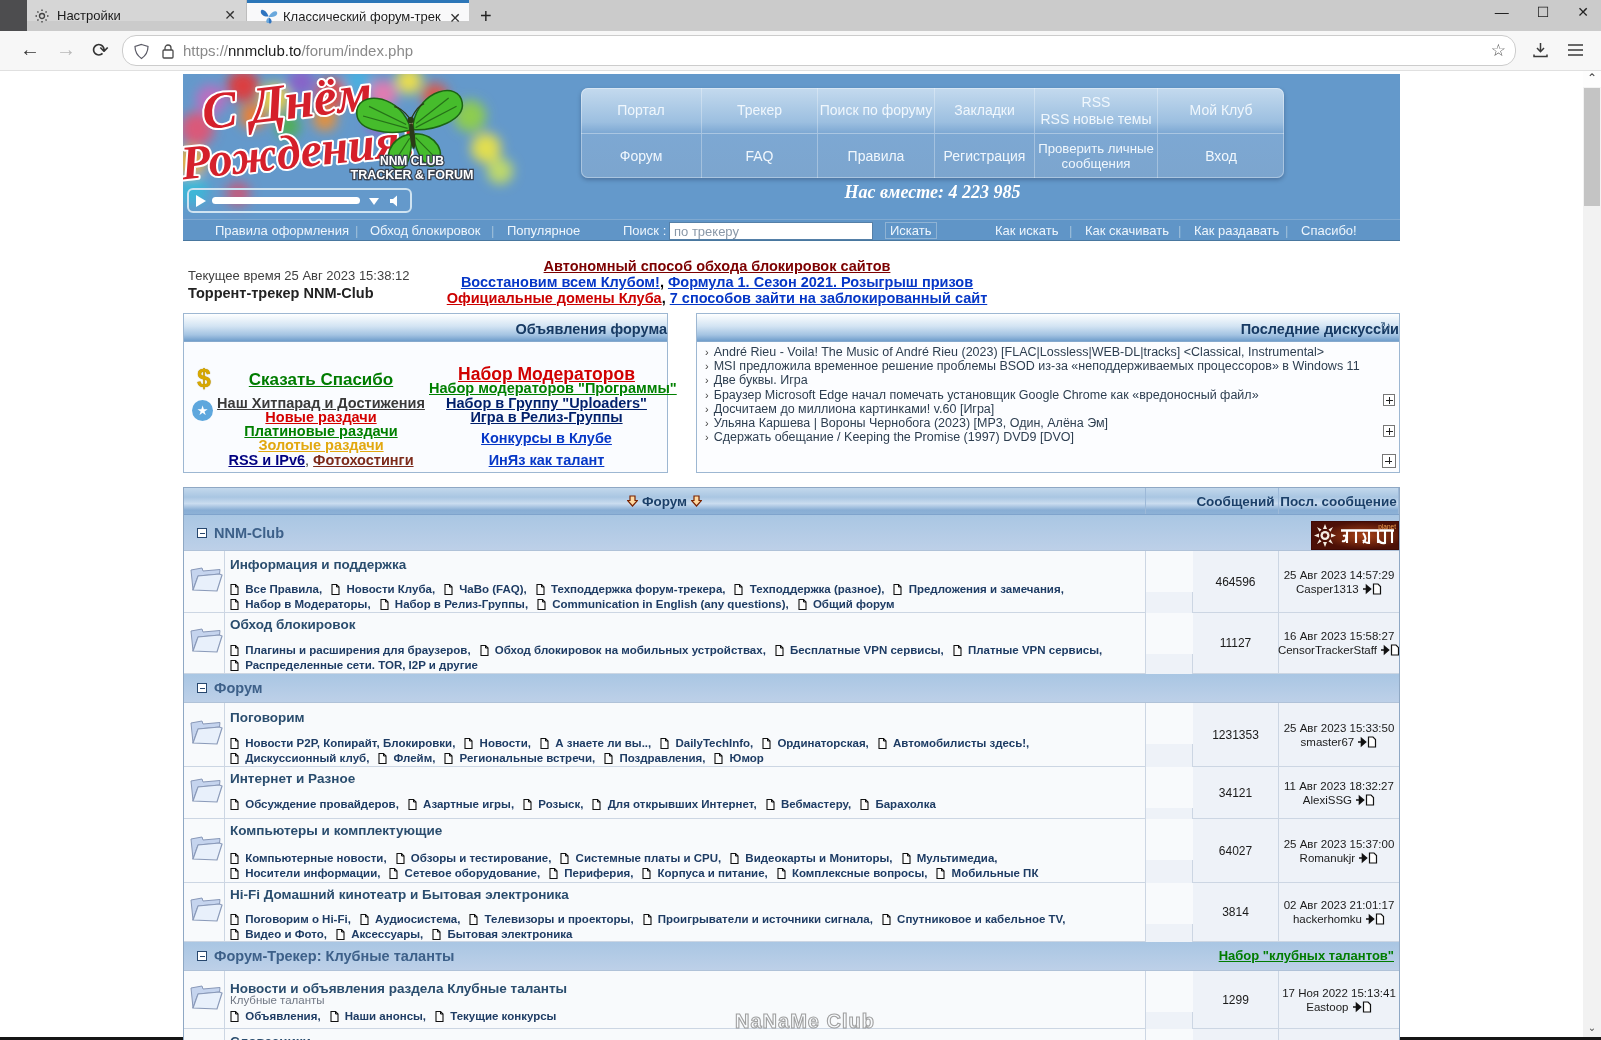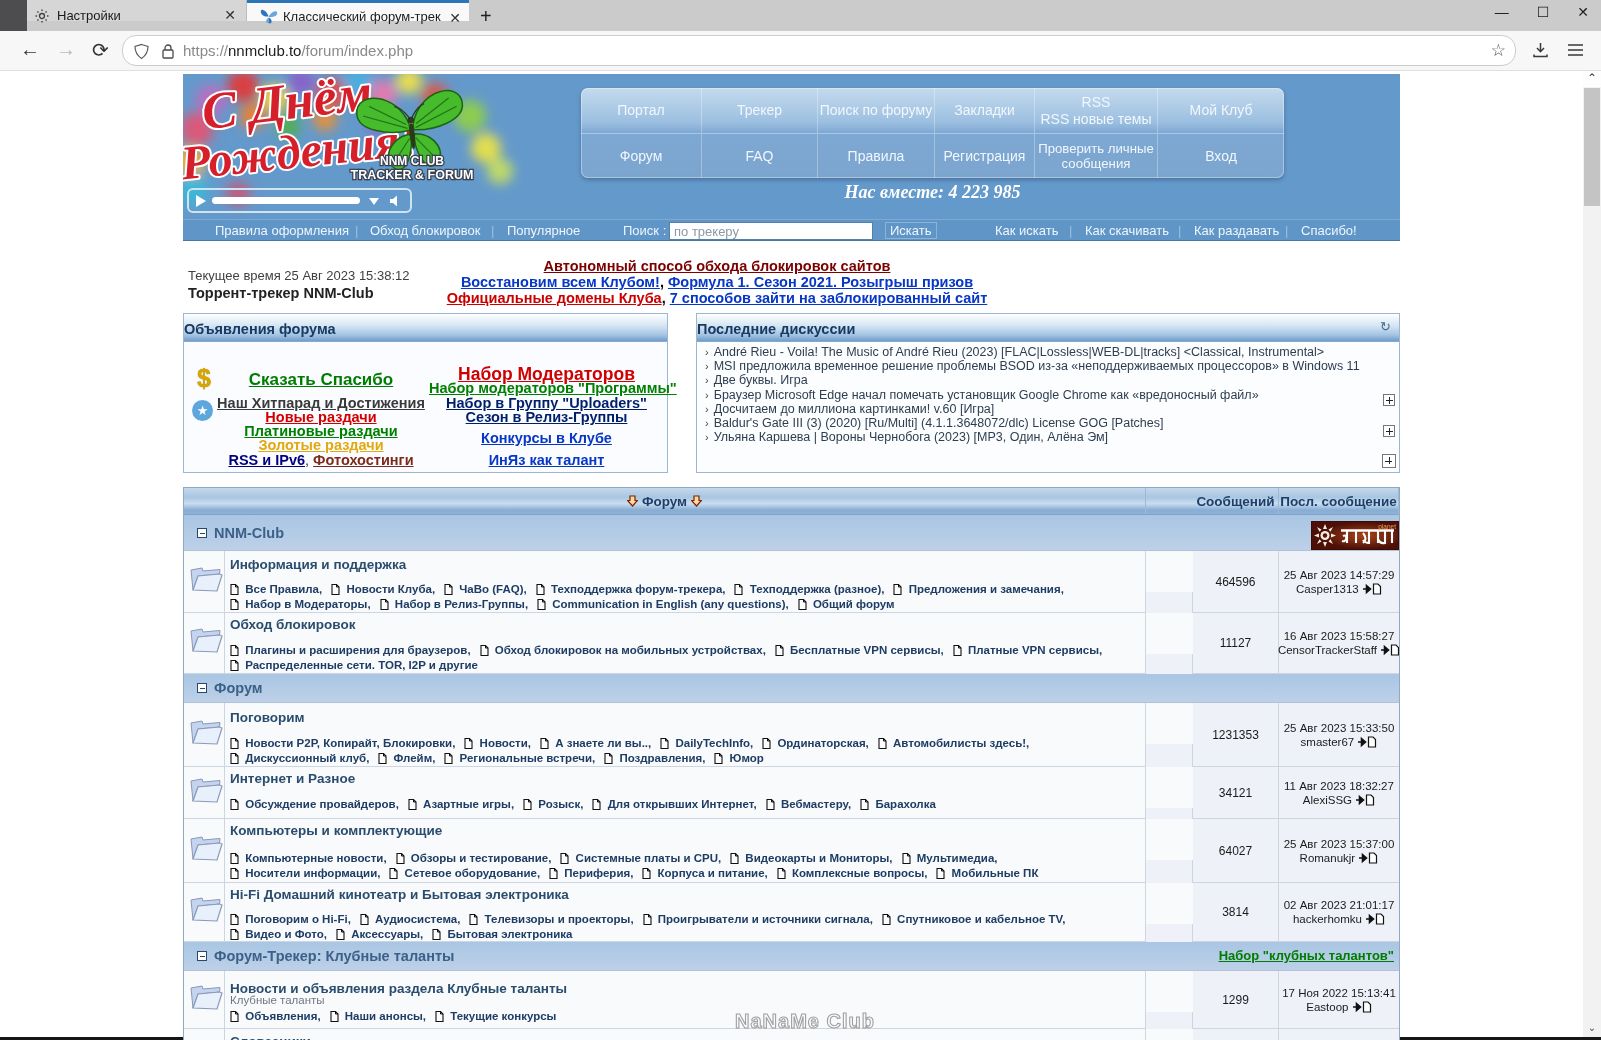--- a/index.html
+++ b/index.html
@@ -61,21 +61,21 @@
 
 
 #curtime { position:absolute; left:188px; top:268px; font-size:13px; color:#404040; }
 #trkname { position:absolute; left:188px; top:285px; font-size:14.5px; color:#222; font-weight:bold; }
 #clinks { position:absolute; left:183px; top:258px; width:1068px; text-align:center; font-size:14.5px; font-weight:bold; line-height:16.2px; }
 #clinks a { text-decoration:underline; }
 a.dred { color:#7c0000; } a.red { color:#cc0000; } a.blu { color:#0637c7; }
 
 
 .panel { position:absolute; border:1px solid #9db7d2; }
-.phead2 { height:28px; background:linear-gradient(180deg,#feffff 0%,#d3e4f3 45%,#a3c3e2 78%,#6f9dcb 100%); text-align:left; color:#173a63; font-weight:bold; font-size:14.5px; line-height:31px; border-bottom:1px solid #86a9cd; }
+.phead2 { height:28px; background:linear-gradient(180deg,#feffff 0%,#d3e4f3 45%,#a3c3e2 78%,#6f9dcb 100%); text-align:right; color:#173a63; font-weight:bold; font-size:14.5px; line-height:31px; border-bottom:1px solid #86a9cd; }
 #panL { left:183px; top:313px; width:485px; height:160px; background:#fafcff; }
 #panR { left:696px; top:313px; width:704px; height:160px; background:#fcfdff; }
 .cl { position:absolute; white-space:nowrap; font-weight:bold; }
 #panR ul { list-style:none; margin:3px 0 0 8px; }
 #panR li { font-size:12.5px; color:#2d3e50; line-height:14.2px; white-space:nowrap; overflow:hidden; }
 #panR li .arr { color:#444; font-size:11px; margin-right:5px; }
 .plusbox { position:absolute; width:12px; height:12px; border:1px solid #777; background:#fff; }
 .plusbox:before { content:""; position:absolute; left:2px; top:50%; margin-top:-0.5px; width:7px; height:1px; background:#222; }
 .plusbox:after { content:""; position:absolute; top:2px; left:50%; margin-left:-0.5px; height:7px; width:1px; background:#222; }
 
@@ -277,34 +277,34 @@
   <div class="abs" style="left:8px;top:86px;width:21px;height:21px;border-radius:50%;background:#5ea7dd;color:#fff;text-align:center;line-height:21px;font-size:13px">★</div>
   <div class="cl" style="left:10px;top:56px;width:254px;text-align:center;font-size:17px"><a style="color:#007c00;text-decoration:underline" href="#">Сказать Спасибо</a></div>
   <div class="cl" style="left:10px;top:81px;width:254px;text-align:center;font-size:14.5px"><a style="color:#3a3a3a;text-decoration:underline" href="#">Наш Хитпарад и Достижения</a></div>
   <div class="cl" style="left:10px;top:95px;width:254px;text-align:center;font-size:14.5px"><a style="color:#d40000;text-decoration:underline" href="#">Новые раздачи</a></div>
   <div class="cl" style="left:10px;top:109px;width:254px;text-align:center;font-size:14.5px"><a style="color:#008000;text-decoration:underline" href="#">Платиновые раздачи</a></div>
   <div class="cl" style="left:10px;top:123px;width:254px;text-align:center;font-size:14.5px"><a style="color:#e2a810;text-decoration:underline" href="#">Золотые раздачи</a></div>
   <div class="cl" style="left:10px;top:138px;width:254px;text-align:center;font-size:14.5px"><a style="color:#000080" href="#">RSS и IPv6</a><span style="font-weight:normal;color:#333">, </span><a style="color:#7c2a1a;text-decoration:underline" href="#">Фотохостинги</a></div>
   <div class="cl" style="left:245px;top:50px;width:235px;text-align:center;font-size:17.5px"><a style="color:#d00000;text-decoration:underline" href="#">Набор Модераторов</a></div>
   <div class="cl" style="left:245px;top:66px;width:235px;text-align:center;font-size:14.5px"><a style="color:#008000;text-decoration:underline" href="#">Набор модераторов "Программы"</a></div>
   <div class="cl" style="left:245px;top:81px;width:235px;text-align:center;font-size:14.5px"><a style="color:#001f6b;text-decoration:underline" href="#">Набор в Группу "Uploaders"</a></div>
-  <div class="cl" style="left:245px;top:95px;width:235px;text-align:center;font-size:14.5px"><a style="color:#001f6b;text-decoration:underline" href="#">Сезон в Релиз-Группы</a></div>
+  <div class="cl" style="left:245px;top:95px;width:235px;text-align:center;font-size:14.5px"><a style="color:#001f6b;text-decoration:underline" href="#">Игра в Релиз-Группы</a></div>
   <div class="cl" style="left:245px;top:116px;width:235px;text-align:center;font-size:14.5px"><a style="color:#0637c7;text-decoration:underline" href="#">Конкурсы в Клубе</a></div>
   <div class="cl" style="left:245px;top:138px;width:235px;text-align:center;font-size:14.5px"><a style="color:#0637c7;text-decoration:underline" href="#">ИнЯз как талант</a></div>
 </div>
 <div class="panel" id="panR">
   <div class="phead2">Последние дискуссии</div>
   <ul>
     <li><span class="arr">›</span>André Rieu - Voila! The Music of André Rieu (2023) [FLAC|Lossless|WEB-DL|tracks] &lt;Classical, Instrumental&gt;</li>
     <li><span class="arr">›</span>MSI предложила временное решение проблемы BSOD из-за «неподдерживаемых процессоров» в Windows 11</li>
     <li><span class="arr">›</span>Две буквы. Игра</li>
     <li><span class="arr">›</span>Браузер Microsoft Edge начал помечать установщик Google Chrome как «вредоносный файл»</li>
     <li><span class="arr">›</span>Досчитаем до миллиона картинками! v.60 [Игра]</li>
-    <li><span class="arr">›</span>Baldur's Gate III (3) (2020) [Ru/Multi] (4.1.1.3648072/dlc) License GOG [Patches]</li>
     <li><span class="arr">›</span>Ульяна Каршева | Вороны Чернобога (2023) [MP3, Один, Алёна Эм]</li>
+    <li><span class="arr">›</span>Сдержать обещание / Keeping the Promise (1997) DVD9 [DVO]</li>
   </ul>
   <span class="abs" style="right:8px;top:5px;color:#4a6a8c;font-size:13px">↻</span>
   <div class="plusbox" style="right:4px;top:80px"></div>
   <div class="plusbox" style="right:4px;top:111px"></div>
   <div class="plusbox" style="right:3px;top:140px;width:14px;height:14px"></div>
 </div>
 
 <svg width="0" height="0" style="position:absolute">
 <defs>
 <symbol id="sdoc" viewBox="0 0 9 11">

